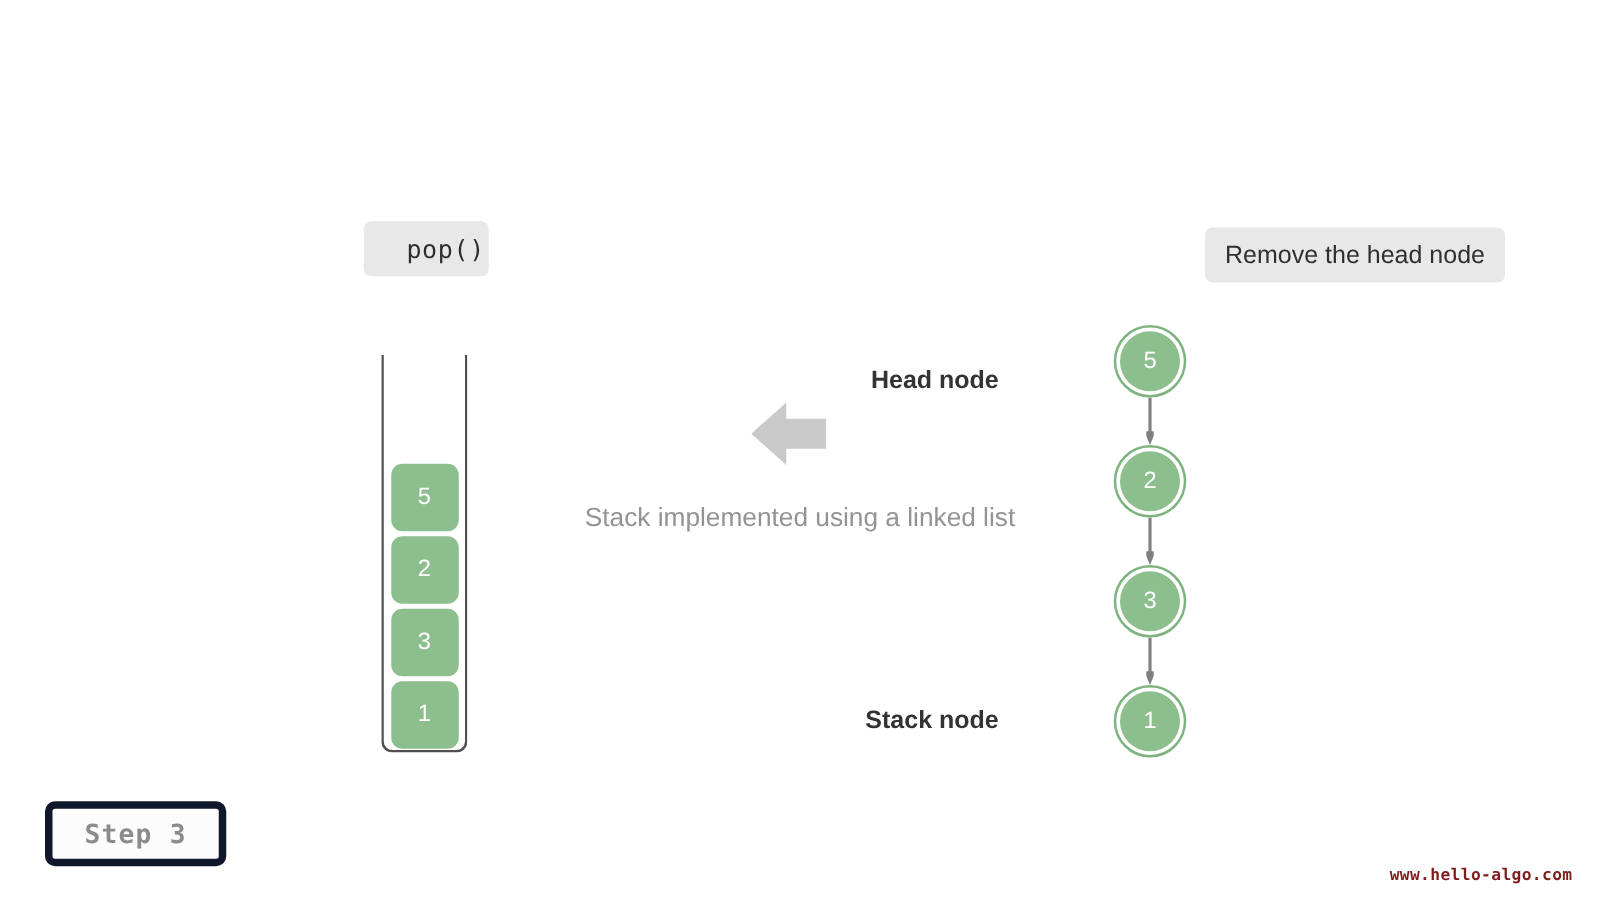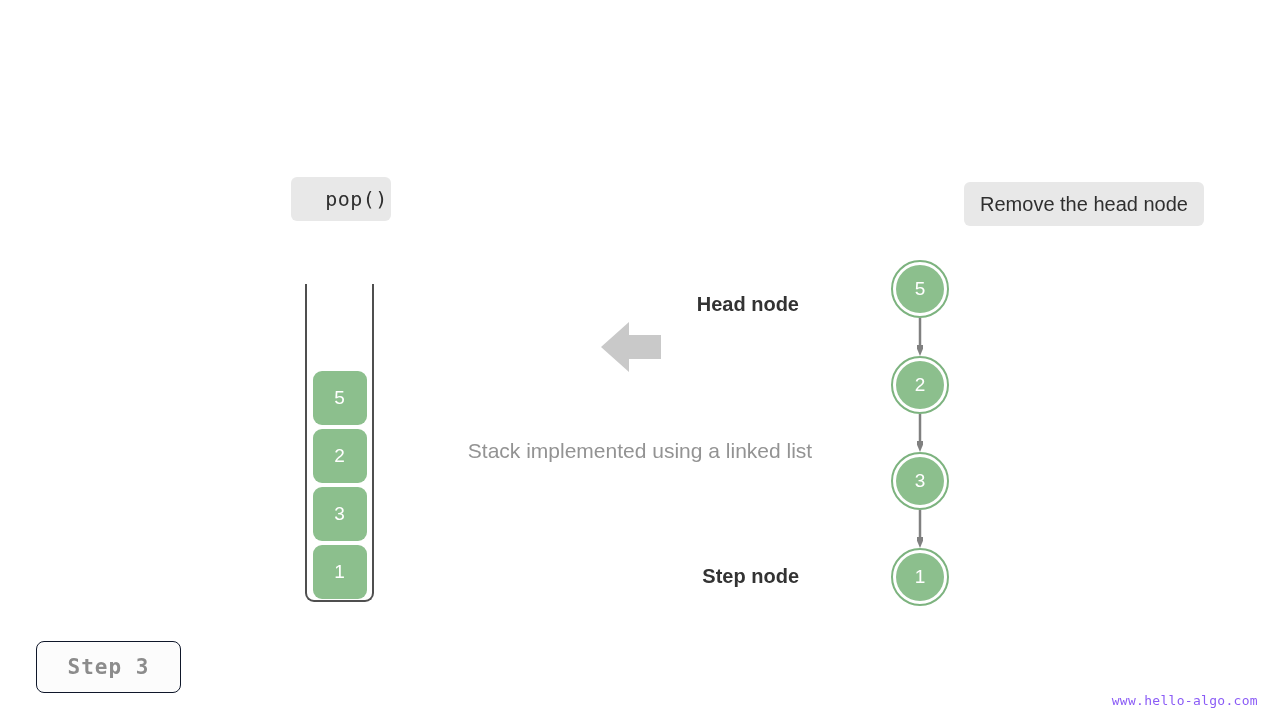--- a/index.html
+++ b/index.html
@@ -48,54 +48,54 @@
   }
 
   
   #step-badge {
     position: absolute;
     left: 36px;
     top: 641px;
     width: 145px;
     height: 52px;
     background: #fcfcfc;
-    border: 1px solid #0f172a;
+    border: 6px solid #0f172a;
     border-radius: 8px;
     display: flex;
     align-items: center;
     justify-content: center;
     font-family: "DejaVu Sans Mono", "Liberation Mono", monospace;
     font-size: 21px;
     font-weight: bold;
     color: #8c8c8c;
     letter-spacing: 1px;
     box-sizing: border-box;
   }
 
   
   #watermark {
     position: absolute;
     right: 22px;
     bottom: 12px;
     font-family: "DejaVu Sans Mono", "Liberation Mono", monospace;
     font-size: 13px;
-    color: #8b5cf6;
+    color: #7f1d1d;
     letter-spacing: 0.3px;
+    font-weight: bold;
   }
 
   
   #caption {
     position: absolute;
     left: 330px;
     top: 403px;
     width: 620px;
     text-align: center;
     font-size: 21px;
     color: #939393;
-    margin-top: 36px;
   }
 
   
   #flow-arrow {
     position: absolute;
     left: 601px;
     top: 319px;
     width: 60px;
     height: 56px;
   }
@@ -207,21 +207,21 @@
 
 <div id="flow-arrow">
   <svg width="60" height="56" viewBox="0 0 60 56" xmlns="http://www.w3.org/2000/svg">
     <polygon points="0,28 28,3 28,16 60,16 60,40 28,40 28,53" fill="#c9c9c9"></polygon>
   </svg>
 </div>
 
 <div id="caption">Stack implemented using a linked list</div>
 
 <div class="ll-label" id="head-label">Head node</div>
-<div class="ll-label" id="tail-label">Step node</div>
+<div class="ll-label" id="tail-label">Stack node</div>
 
 <div id="linked-list">
 
   <div class="ll-node" style="top:0px">
     <div class="disc">5</div>
   </div>
   <div class="ll-link" style="top:58px">
     <svg width="6" height="38" viewBox="0 0 6 38" xmlns="http://www.w3.org/2000/svg">
       <line x1="3" y1="0" x2="3" y2="28" stroke="#808080" stroke-width="2.5"></line>
       <polygon points="3,38 -1.5,27 7.5,27" fill="#808080"></polygon>

